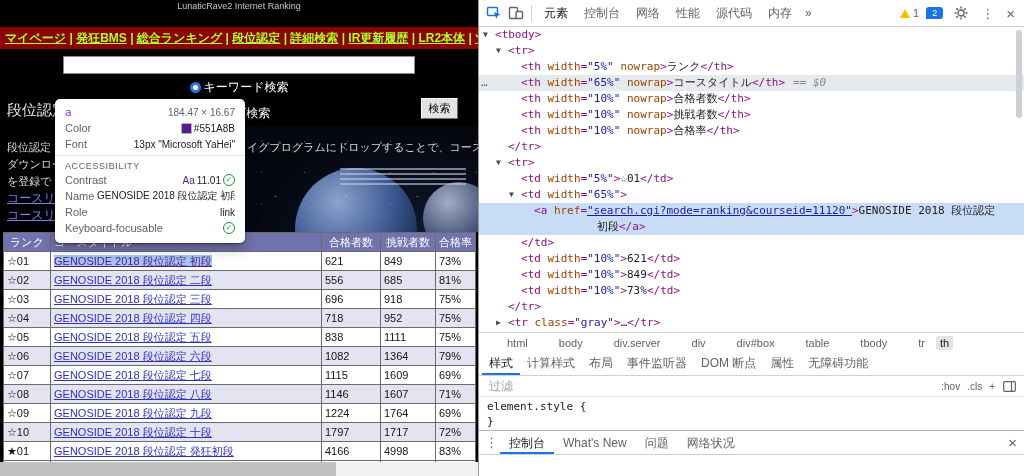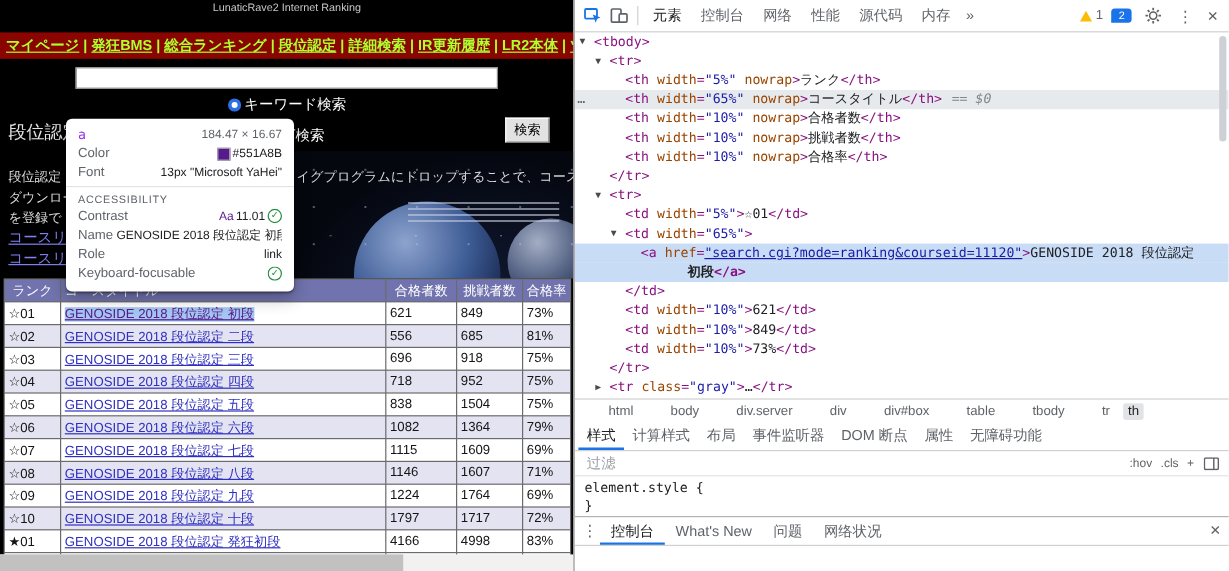--- a/index.html
+++ b/index.html
@@ -205,21 +205,21 @@
             <td class="rank">☆04</td>
             <td class="titlecell"><a class="course">GENOSIDE 2018 段位認定 四段</a></td>
             <td class="num">718</td>
             <td class="num">952</td>
             <td class="num">75%</td>
           </tr>
           <tr>
             <td class="rank">☆05</td>
             <td class="titlecell"><a class="course">GENOSIDE 2018 段位認定 五段</a></td>
             <td class="num">838</td>
-            <td class="num">1504</td>
+            <td class="num">1111</td>
             <td class="num">75%</td>
           </tr>
           <tr class="gray">
             <td class="rank">☆06</td>
             <td class="titlecell"><a class="course">GENOSIDE 2018 段位認定 六段</a></td>
             <td class="num">1082</td>
             <td class="num">1364</td>
             <td class="num">79%</td>
           </tr>
           <tr>
@@ -329,21 +329,21 @@
         <div class="tl" style="padding-left: 42px;"><span class="tk-p">&lt;</span><span class="tk-tag">th</span><span class="tk-txt"> </span><span class="tk-attr">width</span><span class="tk-p">=</span><span class="tk-val">"5%"</span><span class="tk-txt"> </span><span class="tk-attr">nowrap</span><span class="tk-p">&gt;</span><span class="tk-txt">ランク</span><span class="tk-p">&lt;/</span><span class="tk-tag">th</span><span class="tk-p">&gt;</span></div>
         <div class="tl hl-gray" style="padding-left: 42px;"><span class="gut">…</span><span class="tk-p">&lt;</span><span class="tk-tag">th</span><span class="tk-txt"> </span><span class="tk-attr">width</span><span class="tk-p">=</span><span class="tk-val">"65%"</span><span class="tk-txt"> </span><span class="tk-attr">nowrap</span><span class="tk-p">&gt;</span><span class="tk-txt">コースタイトル</span><span class="tk-p">&lt;/</span><span class="tk-tag">th</span><span class="tk-p">&gt;</span><span class="sfx">== $0</span></div>
         <div class="tl" style="padding-left: 42px;"><span class="tk-p">&lt;</span><span class="tk-tag">th</span><span class="tk-txt"> </span><span class="tk-attr">width</span><span class="tk-p">=</span><span class="tk-val">"10%"</span><span class="tk-txt"> </span><span class="tk-attr">nowrap</span><span class="tk-p">&gt;</span><span class="tk-txt">合格者数</span><span class="tk-p">&lt;/</span><span class="tk-tag">th</span><span class="tk-p">&gt;</span></div>
         <div class="tl" style="padding-left: 42px;"><span class="tk-p">&lt;</span><span class="tk-tag">th</span><span class="tk-txt"> </span><span class="tk-attr">width</span><span class="tk-p">=</span><span class="tk-val">"10%"</span><span class="tk-txt"> </span><span class="tk-attr">nowrap</span><span class="tk-p">&gt;</span><span class="tk-txt">挑戦者数</span><span class="tk-p">&lt;/</span><span class="tk-tag">th</span><span class="tk-p">&gt;</span></div>
         <div class="tl" style="padding-left: 42px;"><span class="tk-p">&lt;</span><span class="tk-tag">th</span><span class="tk-txt"> </span><span class="tk-attr">width</span><span class="tk-p">=</span><span class="tk-val">"10%"</span><span class="tk-txt"> </span><span class="tk-attr">nowrap</span><span class="tk-p">&gt;</span><span class="tk-txt">合格率</span><span class="tk-p">&lt;/</span><span class="tk-tag">th</span><span class="tk-p">&gt;</span></div>
         <div class="tl" style="padding-left: 29px;"><span class="tk-p">&lt;/</span><span class="tk-tag">tr</span><span class="tk-p">&gt;</span></div>
         <div class="tl" style="padding-left: 29px;"><span class="arr">▼</span><span class="tk-p">&lt;</span><span class="tk-tag">tr</span><span class="tk-p">&gt;</span></div>
         <div class="tl" style="padding-left: 42px;"><span class="tk-p">&lt;</span><span class="tk-tag">td</span><span class="tk-txt"> </span><span class="tk-attr">width</span><span class="tk-p">=</span><span class="tk-val">"5%"</span><span class="tk-p">&gt;</span><span class="tk-txt">☆01</span><span class="tk-p">&lt;/</span><span class="tk-tag">td</span><span class="tk-p">&gt;</span></div>
         <div class="tl" style="padding-left: 42px;"><span class="arr">▼</span><span class="tk-p">&lt;</span><span class="tk-tag">td</span><span class="tk-txt"> </span><span class="tk-attr">width</span><span class="tk-p">=</span><span class="tk-val">"65%"</span><span class="tk-p">&gt;</span></div>
         <div class="tl hl-blue" style="padding-left: 55px;"><span class="tk-p">&lt;</span><span class="tk-tag">a</span><span class="tk-txt"> </span><span class="tk-attr">href</span><span class="tk-p">=</span><span class="tk-vlink">"search.cgi?mode=ranking&amp;courseid=11120"</span><span class="tk-p">&gt;</span><span class="tk-txt">GENOSIDE 2018 段位認定</span></div>
-        <div class="tl hl-blue" style="padding-left: 94px; font-weight: bold;"><span class="tk-txt">初段</span><span class="tk-p">&lt;/</span><span class="tk-tag">a</span><span class="tk-p">&gt;</span></div>
+        <div class="tl hl-blue" style="padding-left: 118px;"><span class="tk-txt">初段</span><span class="tk-p">&lt;/</span><span class="tk-tag">a</span><span class="tk-p">&gt;</span></div>
         <div class="tl" style="padding-left: 42px;"><span class="tk-p">&lt;/</span><span class="tk-tag">td</span><span class="tk-p">&gt;</span></div>
         <div class="tl" style="padding-left: 42px;"><span class="tk-p">&lt;</span><span class="tk-tag">td</span><span class="tk-txt"> </span><span class="tk-attr">width</span><span class="tk-p">=</span><span class="tk-val">"10%"</span><span class="tk-p">&gt;</span><span class="tk-txt">621</span><span class="tk-p">&lt;/</span><span class="tk-tag">td</span><span class="tk-p">&gt;</span></div>
         <div class="tl" style="padding-left: 42px;"><span class="tk-p">&lt;</span><span class="tk-tag">td</span><span class="tk-txt"> </span><span class="tk-attr">width</span><span class="tk-p">=</span><span class="tk-val">"10%"</span><span class="tk-p">&gt;</span><span class="tk-txt">849</span><span class="tk-p">&lt;/</span><span class="tk-tag">td</span><span class="tk-p">&gt;</span></div>
         <div class="tl" style="padding-left: 42px;"><span class="tk-p">&lt;</span><span class="tk-tag">td</span><span class="tk-txt"> </span><span class="tk-attr">width</span><span class="tk-p">=</span><span class="tk-val">"10%"</span><span class="tk-p">&gt;</span><span class="tk-txt">73%</span><span class="tk-p">&lt;/</span><span class="tk-tag">td</span><span class="tk-p">&gt;</span></div>
         <div class="tl" style="padding-left: 29px;"><span class="tk-p">&lt;/</span><span class="tk-tag">tr</span><span class="tk-p">&gt;</span></div>
         <div class="tl" style="padding-left: 29px;"><span class="arr">▶</span><span class="tk-p">&lt;</span><span class="tk-tag">tr</span><span class="tk-txt"> </span><span class="tk-attr">class</span><span class="tk-p">=</span><span class="tk-val">"gray"</span><span class="tk-p">&gt;</span><span class="tk-txt">…</span><span class="tk-p">&lt;/</span><span class="tk-tag">tr</span><span class="tk-p">&gt;</span></div>
         <div class="tl" style="padding-left: 29px;"><span class="arr">▶</span></div>
       </div>
     <div class="tree-scroll"></div>
 

